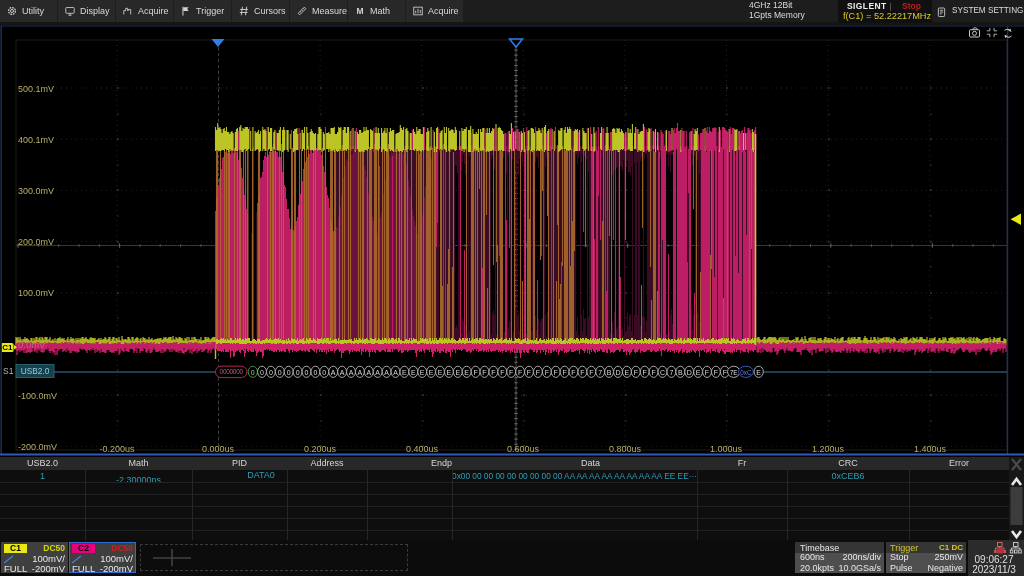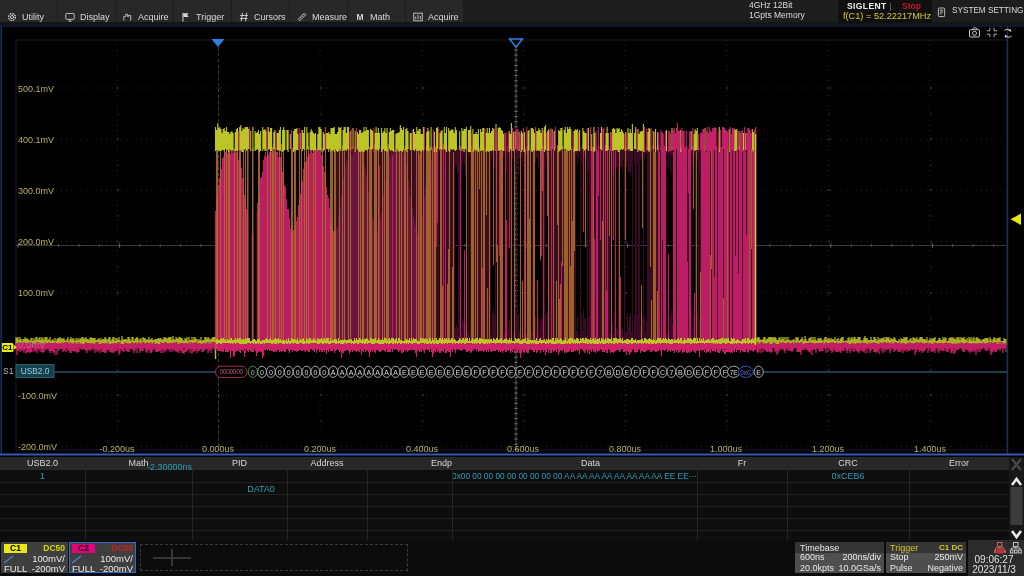--- a/index.html
+++ b/index.html
@@ -1,16 +1,16 @@
 <!DOCTYPE html>
 <html><head><meta charset="utf-8"><style>
 *{margin:0;padding:0;box-sizing:border-box}
 body{width:1024px;height:576px;background:#000;font-family:"Liberation Sans",sans-serif;overflow:hidden;position:relative}
 #menubar{position:absolute;left:0;top:0;width:1024px;height:25px;background:#1d1d1d}
-.mi{position:absolute;top:0;height:22px;background:#282828;display:flex;align-items:flex-end;gap:5px;padding-left:7px;font-size:9px;color:#d9d9d9}
+.mi{position:absolute;top:0;height:22px;background:#282828;display:flex;align-items:center;gap:5px;padding-left:7px;font-size:9px;color:#d9d9d9}
 .mi svg{flex:0 0 auto}
 </style></head>
 <body>
 <div id="menubar">
     <div style="position:absolute;left:0;top:22px;width:1024px;height:3px;background:#151515"></div>
     <div class="mi" style="left:0px;width:56.5px">
       <svg width="10" height="10" viewBox="0 0 13 13">
         <g stroke="#d4d4d4" fill="none">
           <circle cx="6.5" cy="6.5" r="4.4" stroke-width="1.6" stroke-dasharray="2.2 1.2"></circle>
           <circle cx="6.5" cy="6.5" r="2" stroke-width="1.2"></circle>
@@ -307,22 +307,22 @@
 <div style="position:absolute;left:0px;width:85px;top:0;height:12.5px;line-height:13px;text-align:center;white-space:nowrap">USB2.0</div>
     <div style="position:absolute;left:85px;width:107px;top:0;height:12.5px;line-height:13px;text-align:center;white-space:nowrap">Math</div>
     <div style="position:absolute;left:192px;width:95px;top:0;height:12.5px;line-height:13px;text-align:center;white-space:nowrap">PID</div>
     <div style="position:absolute;left:287px;width:80px;top:0;height:12.5px;line-height:13px;text-align:center;white-space:nowrap">Address</div>
     <div style="position:absolute;left:367px;width:85px;top:0;height:12.5px;line-height:13px;text-align:right;white-space:nowrap">Endp</div>
     <div style="position:absolute;left:468px;width:245px;top:0;height:17px;line-height:13px;text-align:center;white-space:nowrap">Data</div>
     <div style="position:absolute;left:697px;width:90px;top:0;height:12.5px;line-height:13px;text-align:center;white-space:nowrap">Fr</div>
     <div style="position:absolute;left:787px;width:122px;top:0;height:12.5px;line-height:13px;text-align:center;white-space:nowrap">CRC</div>
     <div style="position:absolute;left:909px;width:100px;top:0;height:12.5px;line-height:13px;text-align:center;white-space:nowrap">Error</div>
     <div style="position:absolute;left:0px;width:85px;top:12.5px;height:12px;line-height:12px;text-align:center;color:#2f9db5;white-space:nowrap;">1</div>
-    <div style="position:absolute;left:85px;width:107px;top:4px;height:12px;line-height:12px;text-align:right;color:#2f9db5;white-space:nowrap;">-2.30000ns</div>
-    <div style="position:absolute;left:192px;width:95px;top:26px;height:12px;line-height:12px;text-align:center;color:#2f9db5;white-space:nowrap;padding-left:43px;">DATA0</div>
+    <div style="position:absolute;left:85px;width:107px;top:17px;height:12px;line-height:12px;text-align:center;color:#2f9db5;white-space:nowrap;">-2.30000ns</div>
+    <div style="position:absolute;left:192px;width:95px;top:12px;height:12px;line-height:12px;text-align:center;color:#2f9db5;white-space:nowrap;padding-left:43px;">DATA0</div>
     <div style="position:absolute;left:452px;width:245px;top:12.5px;height:12px;line-height:12px;text-align:center;color:#2f9db5;white-space:nowrap;font-size:8.3px;">0x00 00 00 00 00 00 00 00 00 AA AA AA AA AA AA AA AA EE EE···</div>
     <div style="position:absolute;left:787px;width:122px;top:12.5px;height:12px;line-height:12px;text-align:center;color:#2f9db5;white-space:nowrap;">0xCEB6</div>
     <div style="position:absolute;left:85px;top:0;width:1px;height:83px;background:#262626"></div>
     <div style="position:absolute;left:192px;top:0;width:1px;height:83px;background:#262626"></div>
     <div style="position:absolute;left:287px;top:0;width:1px;height:83px;background:#262626"></div>
     <div style="position:absolute;left:367px;top:0;width:1px;height:83px;background:#262626"></div>
     <div style="position:absolute;left:452px;top:0;width:1px;height:83px;background:#262626"></div>
     <div style="position:absolute;left:697px;top:0;width:1px;height:83px;background:#262626"></div>
     <div style="position:absolute;left:787px;top:0;width:1px;height:83px;background:#262626"></div>
     <div style="position:absolute;left:909px;top:0;width:1px;height:83px;background:#262626"></div>

